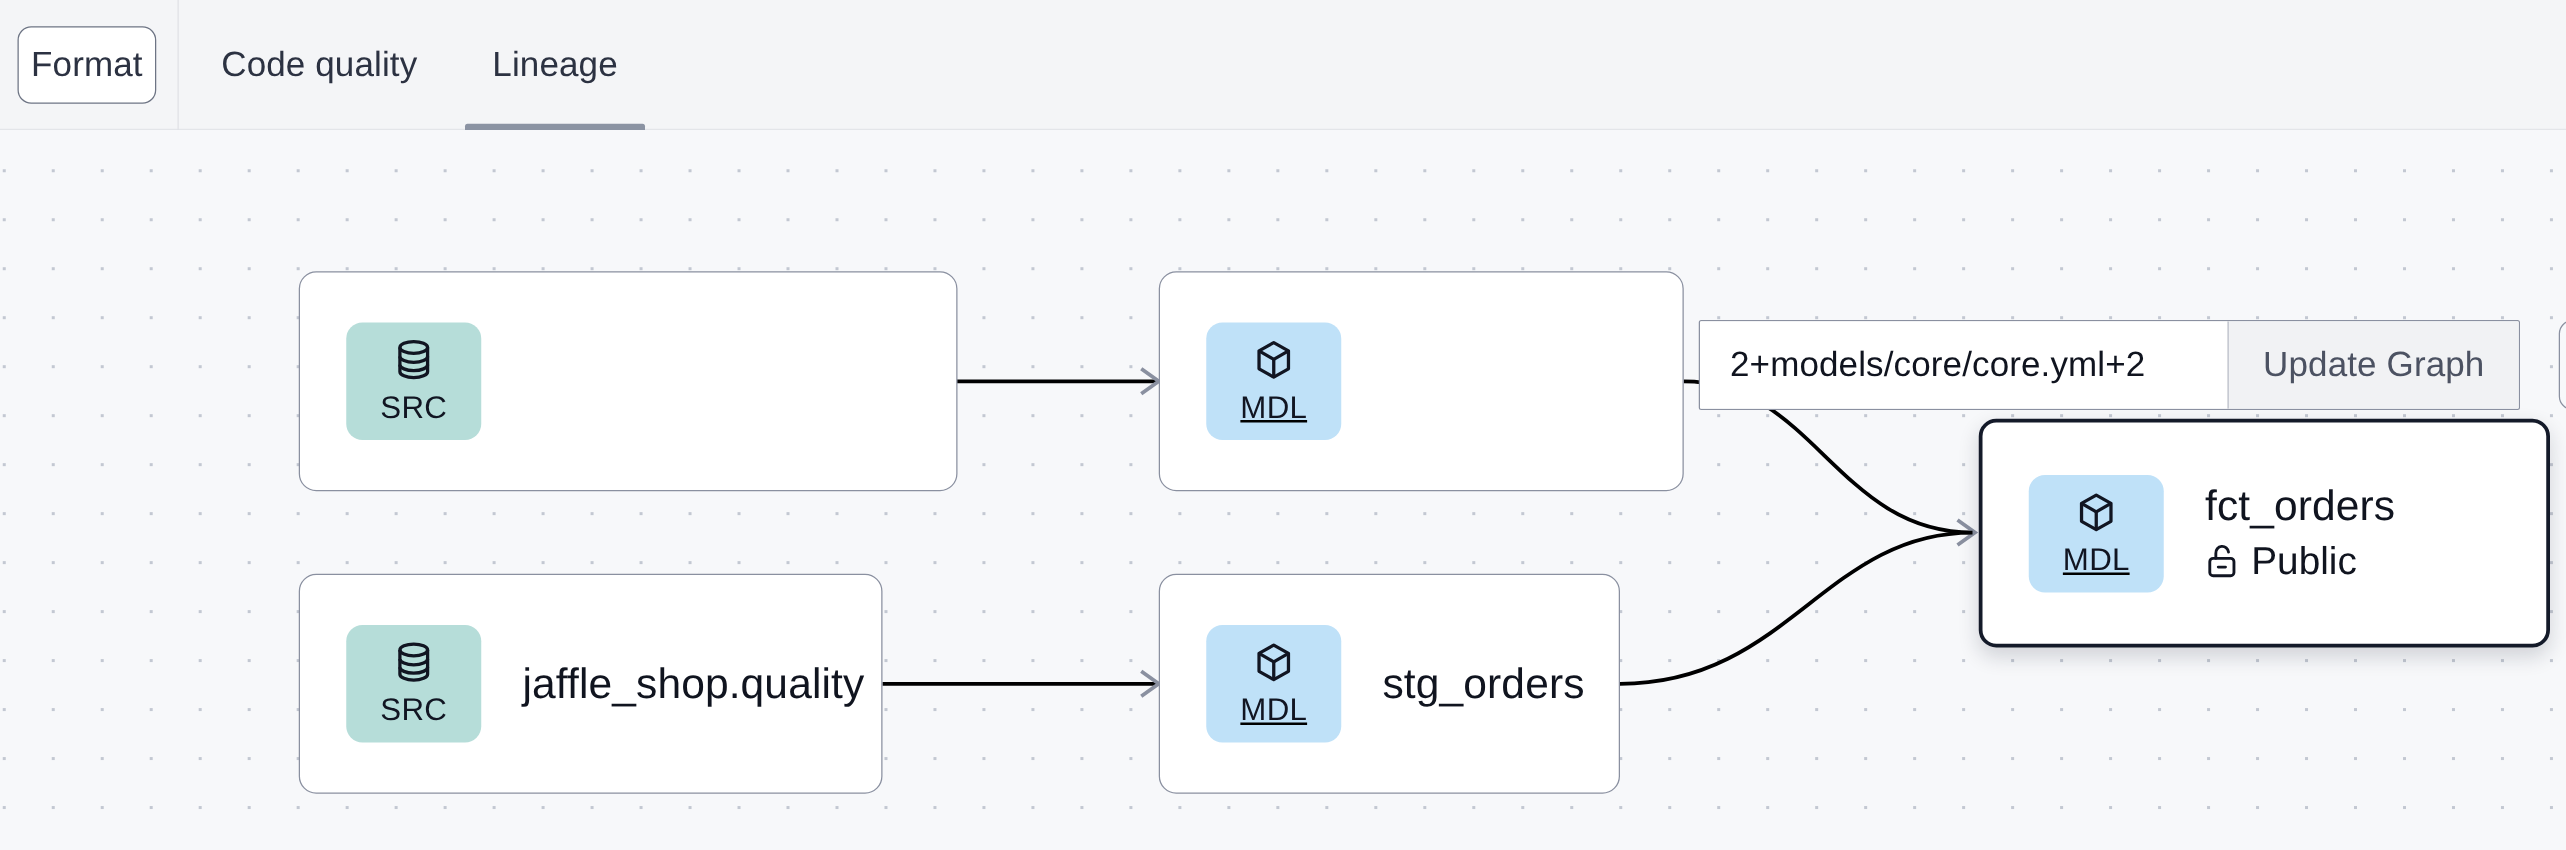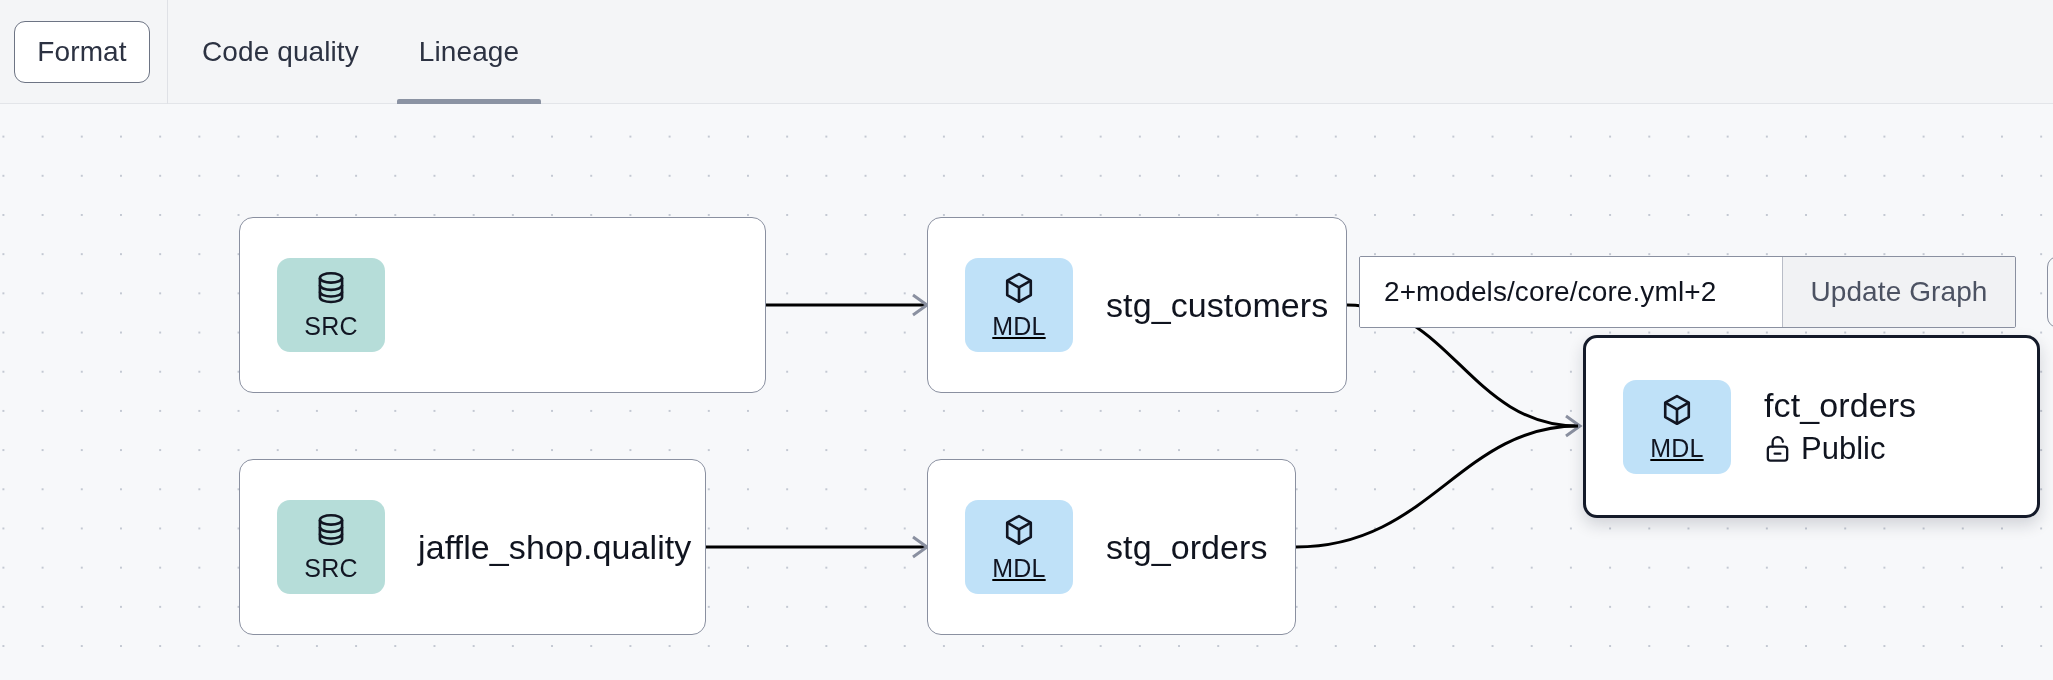--- a/index.html
+++ b/index.html
@@ -26,21 +26,21 @@
     width: 2053px;
     height: 104px;
     background: #f4f5f7;
     border-bottom: 1px solid #e3e5e9;
     display: flex;
     align-items: center;
   }
 
   .format-btn {
     margin-left: 14px;
-    width: 136px;
+    width: 111px;
     height: 62px;
     background: #ffffff;
     border: 1.5px solid #6d7484;
     border-radius: 11px;
     color: #2c3242;
     font-size: 28px;
     display: flex;
     align-items: center;
     justify-content: center;
     cursor: pointer;
@@ -266,23 +266,20 @@
     </div>
 
     <div class="node" style="left:927px; top:113px; width:420px; height:176px;">
       <div class="badge mdl">
         <svg width="34" height="36" viewBox="0 0 24 26">
           <path d="M12 2.2 20.5 7v10.4L12 22.2 3.5 17.4V7z" fill="none" stroke="#111522" stroke-width="1.9" stroke-linejoin="round"></path>
           <path d="M3.5 7 12 11.9 20.5 7" fill="none" stroke="#111522" stroke-width="1.9" stroke-linejoin="round"></path>
           <path d="M12 11.9v10.3" fill="none" stroke="#111522" stroke-width="1.9"></path>
         </svg>
         <div class="badge-text">MDL</div>
-      </div>
-      <div class="node-body">
-        <div class="node-title">stg_customers</div>
       </div>
     </div>
 
     <div class="node" style="left:239px; top:355px; width:467px; height:176px;">
       <div class="badge src">
         <svg width="34" height="36" viewBox="0 0 24 26">
           <ellipse cx="12" cy="5" rx="8" ry="3.4" fill="none" stroke="#111522" stroke-width="1.9"></ellipse>
           <path d="M4 5v14c0 1.9 3.6 3.4 8 3.4s8-1.5 8-3.4V5" fill="none" stroke="#111522" stroke-width="1.9"></path>
           <path d="M4 10.2c0 1.9 3.6 3.4 8 3.4s8-1.5 8-3.4" fill="none" stroke="#111522" stroke-width="1.9"></path>
           <path d="M4 15c0 1.9 3.6 3.4 8 3.4s8-1.5 8-3.4" fill="none" stroke="#111522" stroke-width="1.9"></path>

